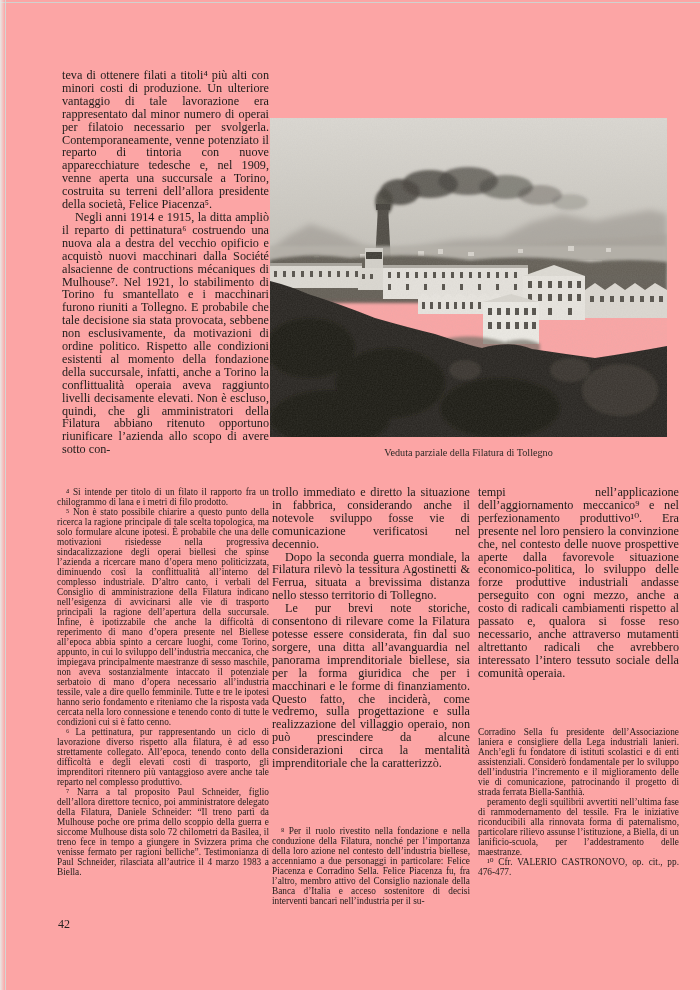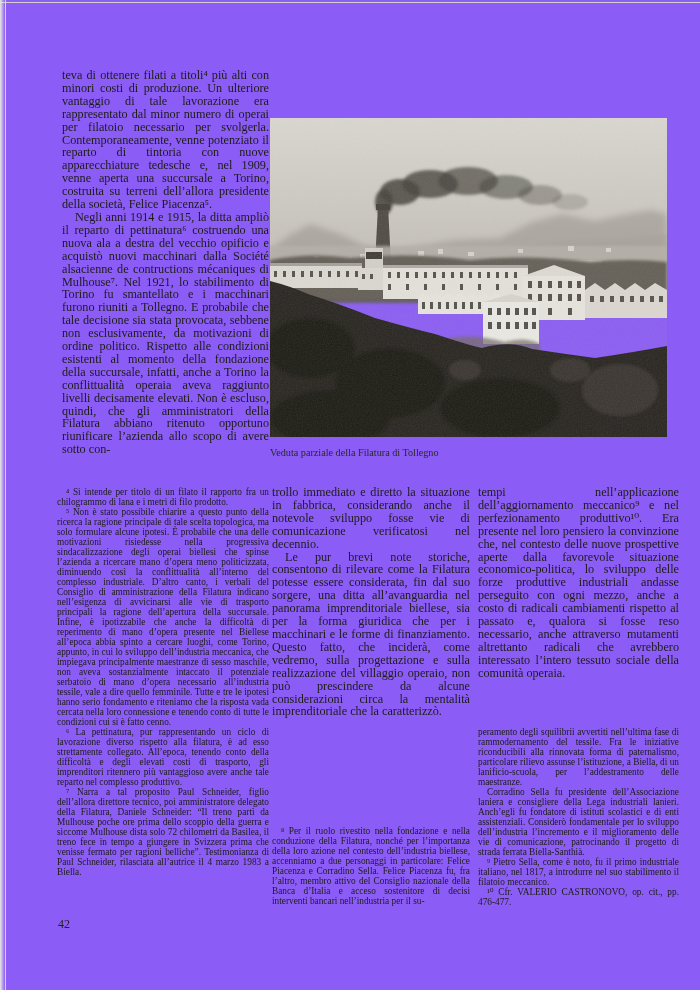--- a/index.html
+++ b/index.html
@@ -1,18 +1,18 @@
 <!DOCTYPE html>
 <html><head>
 <meta charset="utf-8">
 <style>
   html,body { margin:0; padding:0; background:#ffffff; }
   .page {
     position:relative; width:700px; height:990px;
-    background:#8b5cf6; overflow:hidden;
+    background:#fca5a5; overflow:hidden;
     font-family:"Liberation Serif","DejaVu Serif",serif;
     color:#1e1c1a;
   }
   
   .scan-edge-top { position:absolute; left:0; top:2px; width:100%; height:1px; background:#d2d1ce; }
   .scan-edge-left-band { position:absolute; left:0; top:0; width:5px; height:100%;
     background:linear-gradient(to right,#e9e8e5,rgba(233,232,229,0)); }
   .scan-edge-left-line { position:absolute; left:5px; top:0; width:1px; height:100%; background:#d6d5d2; }
 
   p { margin:0; padding:0; }
@@ -35,21 +35,21 @@
   .col3-main { left:478px; top:486px; width:201px; }
   .fn-col1   { left:57px;  top:487px; width:212px; }
   .fn-col2   { left:272px; top:826px; width:198px; }
   .fn-col3   { left:478px; top:727px; width:201px; }
 
   .photo-frame { position:absolute; left:270px; top:118px; width:397px; height:319px; }
   .photo-frame svg { display:block; width:100%; height:100%; }
 
   .photo-caption {
     position:absolute; left:270px; top:447px; width:397px;
-    text-align:left; font-size:10.2px; color:#2b2926; line-height:12px;
+    text-align:center; font-size:10.2px; color:#2b2926; line-height:12px;
   }
 
   .page-number {
     position:absolute; left:58px; top:917px;
     font-size:12px; color:#24221f;
   }
 </style>
 </head>
 <body>
 
@@ -250,37 +250,37 @@
       </g>
 
       <rect x="0" y="0" width="397" height="319" filter="url(#grain)" opacity="0.18"></rect>
     </svg>
   </div>
 
   <div class="photo-caption">Veduta parziale della Filatura di Tollegno</div>
 
   <div class="body-col col2-main">
       <p>trollo immediato e diretto la situazione in fabbrica, considerando anche il notevole sviluppo fosse vie di comunicazione verificatosi nel decennio.</p>
+      <p>Dopo la seconda guerra mondiale, la Filatura rilevò la tessitura Agostinetti &amp; Ferrua, situata a brevissima distanza nello stesso territorio di Tollegno.</p>
       <p>Le pur brevi note storiche, consentono di rilevare come la Filatura potesse essere considerata, fin dal suo sorgere, una ditta all’avanguardia nel panorama imprenditoriale biellese, sia per la forma giuridica che per i macchinari e le forme di finanziamento. Questo fatto, che inciderà, come vedremo, sulla progettazione e sulla realizzazione del villaggio operaio, non può prescindere da alcune considerazioni circa la mentalità imprenditoriale che la caratterizzò.</p>
     </div>
   <div class="body-col col3-main">
       <p>tempi nell’applicazione dell’aggiornamento meccanico⁹ e nel perfezionamento produttivo¹⁰. Era presente nel loro pensiero la convinzione che, nel contesto delle nuove prospettive aperte dalla favorevole situazione economico-politica, lo sviluppo delle forze produttive industriali andasse perseguito con ogni mezzo, anche a costo di radicali cambiamenti rispetto al passato e, qualora si fosse reso necessario, anche attraverso mutamenti altrettanto radicali che avrebbero interessato l’intero tessuto sociale della comunità operaia.</p>
     </div>
 
   <div class="fn fn-col1">
       <p>⁴ Si intende per titolo di un filato il rapporto fra un chilogrammo di lana e i metri di filo prodotto.</p>
       <p>⁵ Non è stato possibile chiarire a questo punto della ricerca la ragione principale di tale scelta topologica, ma solo formulare alcune ipotesi. È probabile che una delle motivazioni risiedesse nella progressiva sindacalizzazione degli operai biellesi che spinse l’azienda a ricercare mano d’opera meno politicizzata, diminuendo così la conflittualità all’interno del complesso industriale. D’altro canto, i verbali del Consiglio di amministrazione della Filatura indicano nell’esigenza di avvicinarsi alle vie di trasporto principali la ragione dell’apertura della succursale. Infine, è ipotizzabile che anche la difficoltà di reperimento di mano d’opera presente nel Biellese all’epoca abbia spinto a cercare luoghi, come Torino, appunto, in cui lo sviluppo dell’industria meccanica, che impiegava principalmente maestranze di sesso maschile, non aveva sostanzialmente intaccato il potenziale serbatoio di mano d’opera necessario all’industria tessile, vale a dire quello femminile. Tutte e tre le ipotesi hanno serio fondamento e riteniamo che la risposta vada cercata nella loro connessione e tenendo conto di tutte le condizioni cui si è fatto cenno.</p>
       <p>⁶ La pettinatura, pur rappresentando un ciclo di lavorazione diverso rispetto alla filatura, è ad esso strettamente collegato. All’epoca, tenendo conto della difficoltà e degli elevati costi di trasporto, gli imprenditori ritennero più vantaggioso avere anche tale reparto nel complesso produttivo.</p>
       <p>⁷ Narra a tal proposito Paul Schneider, figlio dell’allora direttore tecnico, poi amministratore delegato della Filatura, Daniele Schneider: “Il treno partì da Mulhouse poche ore prima dello scoppio della guerra e siccome Mulhouse dista solo 72 chilometri da Basilea, il treno fece in tempo a giungere in Svizzera prima che venisse fermato per ragioni belliche”. Testimonianza di Paul Schneider, rilasciata all’autrice il 4 marzo 1983 a Biella.</p>
     </div>
   <div class="fn fn-col2">
       <p>⁸ Per il ruolo rivestito nella fondazione e nella conduzione della Filatura, nonché per l’importanza della loro azione nel contesto dell’industria biellese, accenniamo a due personaggi in particolare: Felice Piacenza e Corradino Sella. Felice Piacenza fu, fra l’altro, membro attivo del Consiglio nazionale della Banca d’Italia e acceso sostenitore di decisi interventi bancari nell’industria per il su-</p>
     </div>
   <div class="fn fn-col3 fn-cont">
+      <p>Corradino Sella fu presidente dell’Associazione laniera e consigliere della Lega industriali lanieri. Anch’egli fu fondatore di istituti scolastici e di enti assistenziali. Considerò fondamentale per lo sviluppo dell’industria l’incremento e il miglioramento delle vie di comunicazione, patrocinando il progetto di strada ferrata Biella-Santhià.</p>
       <p>peramento degli squilibrii avvertiti nell’ultima fase di rammodernamento del tessile. Fra le iniziative riconducibili alla rinnovata forma di paternalismo, particolare rilievo assunse l’istituzione, a Biella, di un lanificio-scuola, per l’addestramento delle maestranze.</p>
-      <p>Corradino Sella fu presidente dell’Associazione laniera e consigliere della Lega industriali lanieri. Anch’egli fu fondatore di istituti scolastici e di enti assistenziali. Considerò fondamentale per lo sviluppo dell’industria l’incremento e il miglioramento delle vie di comunicazione, patrocinando il progetto di strada ferrata Biella-Santhià.</p>
-      <p>⁹ Pietro Sella, come è noto, fu il primo industriale italiano, nel 1817, a introdurre nel suo stabilimento il filatoio meccanico.</p>
       <p>¹⁰ Cfr. VALERIO CASTRONOVO, op. cit., pp. 476-477.</p>
     </div>
 
   <div class="page-number">42</div>
 
 </div>
 
 </body></html>

